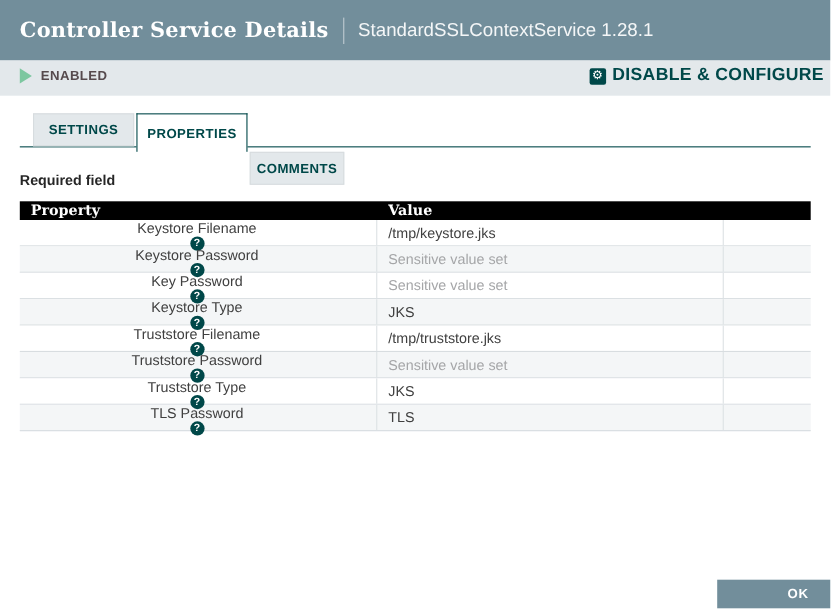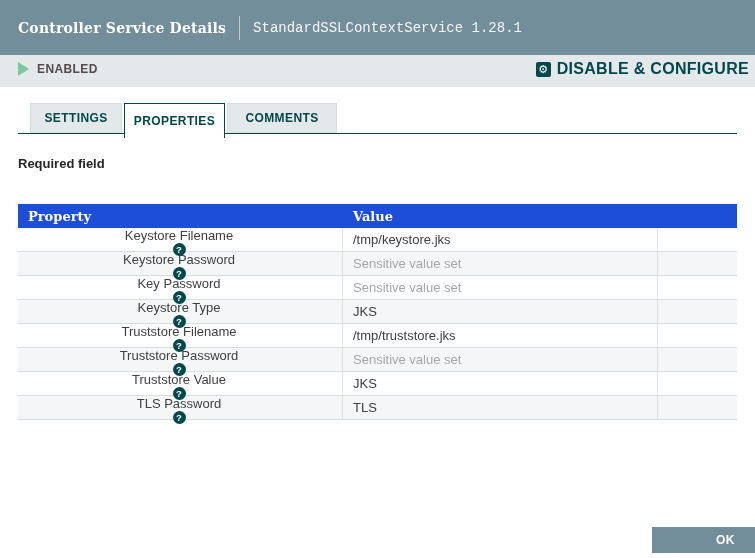--- a/index.html
+++ b/index.html
@@ -7,28 +7,28 @@
   body { font-family: "Liberation Sans", sans-serif; position: relative; }
 
   .dialog { position: absolute; inset: 0; width: 755px; height: 558px; background: #fff; }
 
   
   .dlg-header {
     position: absolute; top: 0; left: 0; width: 755px; height: 55px;
     background: #728E9B; display: flex; align-items: center; padding-left: 18px;
   }
   .dlg-title {
-    font-family: "DejaVu Serif", serif; font-weight: bold; font-size: 14px;
+    font-family: "DejaVu Serif", serif; font-weight: bold; font-size: 19px;
     color: #ffffff; letter-spacing: 0.2px;
   }
   .dlg-sep {
     width: 1px; height: 24px; background: rgba(255,255,255,0.55); margin: 0 13px;
   }
   .dlg-subtitle {
-    font-family: Liberation Mono, monospace; font-size: 14px; color: rgba(255,255,255,0.92);
+    font-family: Liberation Sans, sans-serif; font-size: 17px; color: rgba(255,255,255,0.92);
   }
 
   
   .status-bar {
     position: absolute; top: 55px; left: 0; width: 755px; height: 32px;
     background: #E3E8EB; display: flex; align-items: center; justify-content: space-between;
     padding: 0 6px 4px 18px;
   }
   .status-left { display: flex; align-items: center; }
   .play-icon {
@@ -56,35 +56,35 @@
   }
   .tabs { position: absolute; top: 103px; left: 10px; display: flex; z-index: 2; padding-left: 20px; }
   .tab {
     height: 30px; background: #E3E8EB; border: 1px solid #D7DCDF;
     display: flex; align-items: center; justify-content: center;
     font-size: 12px; font-weight: bold; color: #004849; letter-spacing: 0.4px;
     margin-right: 2px; cursor: pointer;
   }
   .tab-settings   { width: 92px; }
   .tab-properties { width: 101px; }
-  .tab-comments   { width: 110px; }
+  .tab-comments   { width: 86px; margin-top: 35px; }
   .tab.active {
     background: #ffffff; border: 1px solid #004849; border-bottom: none; height: 35px;
   }
 
   
   .required-label {
     position: absolute; top: 156px; left: 18px;
     font-size: 13px; font-weight: bold; color: #262626;
   }
 
   
   .ptable { position: absolute; top: 183px; left: 18px; width: 719px; }
   .thead {
-    display: flex; height: 24px; background: #1d4ed8; align-items: center; margin-top: 21px;
+    display: flex; height: 17px; background: #000000; align-items: center;
   }
   .thead .hcell {
     font-family: "DejaVu Serif", serif; font-weight: bold; font-size: 13px;
     color: #ffffff; padding-left: 10px;
   }
   .col-prop  { width: 325px; }
   .col-val   { width: 315px; }
   .col-extra { width: 79px; }
 
   .trow {
@@ -214,21 +214,21 @@
         <span class="help-icon">?</span>
       </div>
       <div class="cell val">
           <span>Sensitive value set</span>
         </div>
       <div class="cell extra"></div>
     </div>
 
     <div class="trow">
       <div class="cell prop">
-        <span>Truststore Value</span>
+        <span>Truststore Type</span>
         <span class="help-icon">?</span>
       </div>
       <div class="cell val">
           <span>JKS</span>
         </div>
       <div class="cell extra"></div>
     </div>
 
     <div class="trow alt">
       <div class="cell prop">

